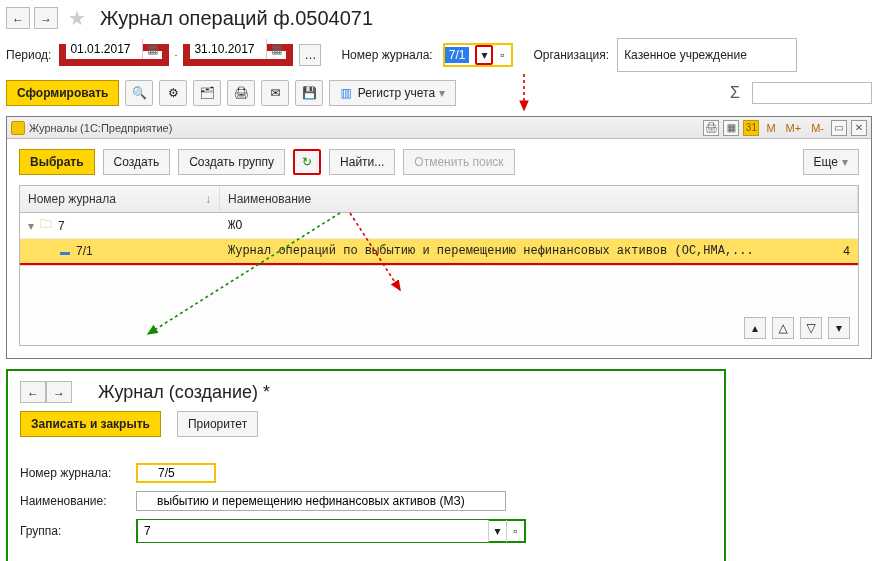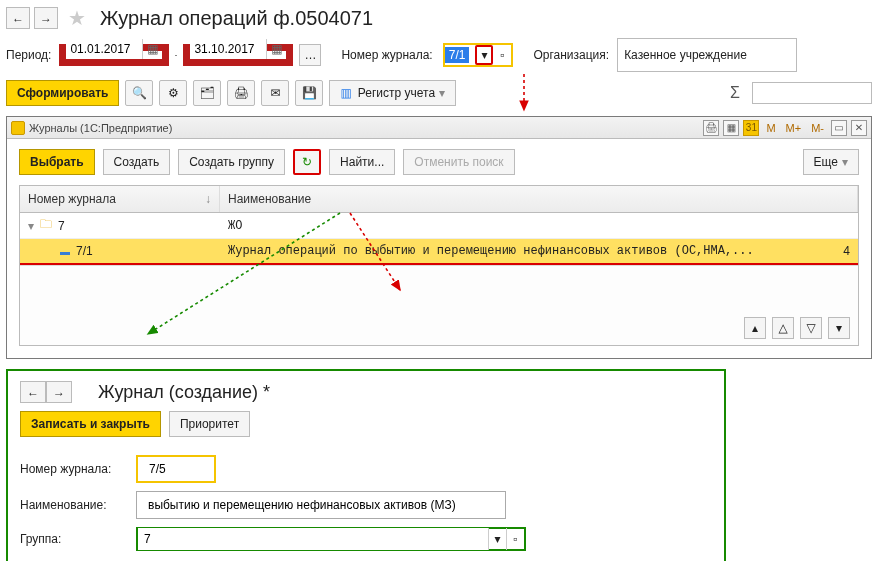--- a/index.html
+++ b/index.html
@@ -53,24 +53,24 @@
   .doc-icon { color: #3a7ed6; font-size: 10px; }
   .grid-row.sel { background: #ffe061; border-bottom: 2px solid #d80000; }
   .grid-row.group { border-bottom: 1px solid #eee; }
   .grid-footer { height: 80px; border-top: 1px solid #ddd; background: #fdfdfd; position: relative; }
   .xuba { position: absolute; right: 8px; bottom: 6px; display: flex; gap: 6px; }
 
   .form-panel { border: 2px solid #168a00; margin-top: 10px; padding: 10px 12px 12px 12px; width: 720px; }
   .fp-nav { display: flex; align-items: center; gap: 0; margin-bottom: 8px; }
   .fp-nav .nav-btn { width: 26px; }
   .fp-title { font-size: 18px; margin-left: 26px; }
-  .fp-toolbar { display: flex; gap: 8px; margin-bottom: 18px; }
+  .fp-toolbar { display: flex; gap: 16px; margin-bottom: 26px; }
   .fp-row { display: flex; align-items: center; margin: 8px 0; gap: 6px; }
   .fp-label { width: 110px; }
-  .fp-input { border: 1px solid #aaa; height: 28px; padding: 0 11px; font-size: 12px; outline: none; }
+  .fp-input { border: 1px solid #aaa; height: 20px; padding: 0 20px; font-size: 12px; outline: none; }
   .fp-input.num { width: 80px; border: 2px solid #f5c400; }
   .fp-input.wide { flex: 1; max-width: 370px; }
   .fp-combo { display: flex; align-items: center; border: 1px solid #aaa; height: 24px; }
   .fp-combo input { border: 0; height: 22px; padding: 0 6px; font-size: 12px; outline: none; flex: 1; }
   .fp-combo .dd { width: 18px; text-align: center; border-left: 1px solid #ccc; height: 22px; line-height: 22px; cursor: pointer; }
   .fp-combo.gr { width: 390px; border: 2px solid #168a00; }
 
   svg.arrow-line { position: absolute; pointer-events: none; }
   .container { position: relative; }
 </style>

